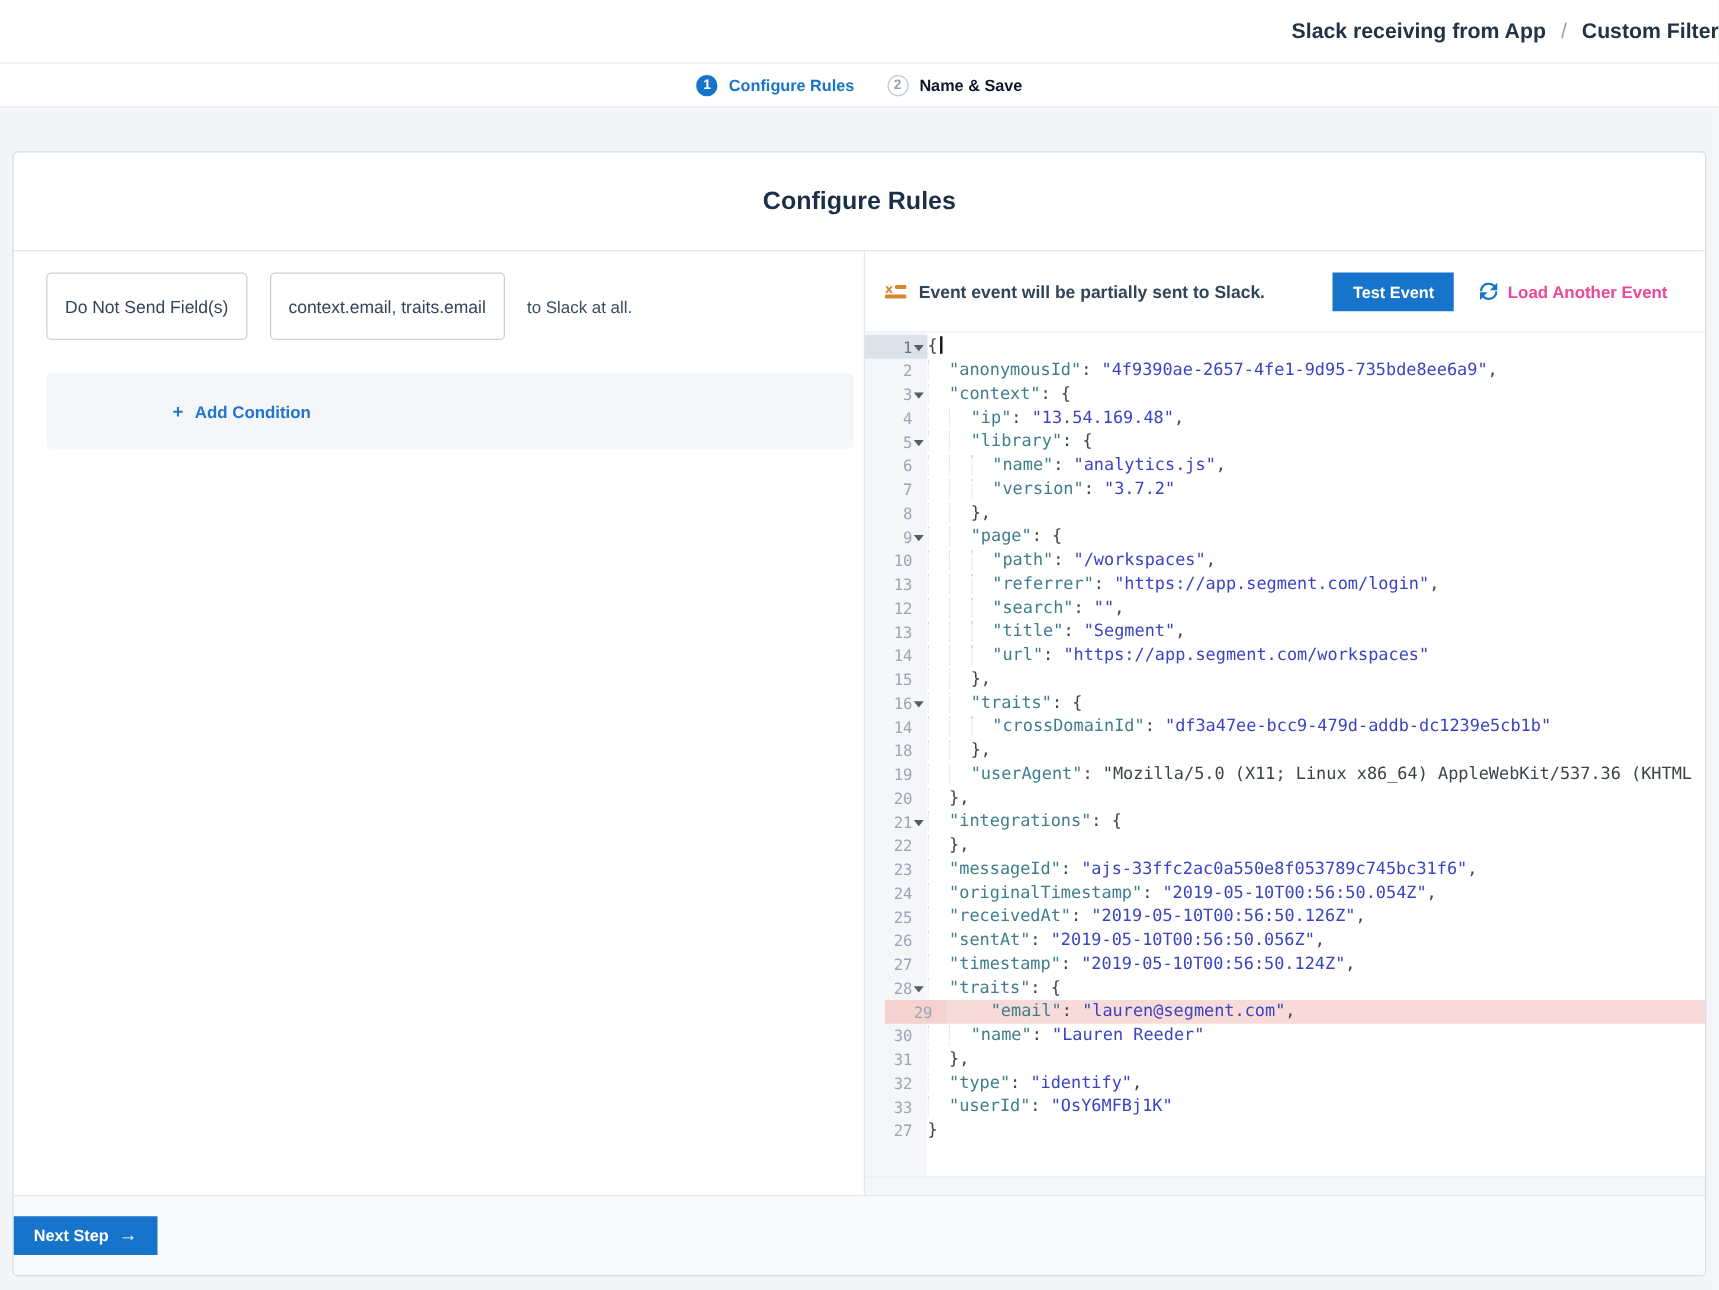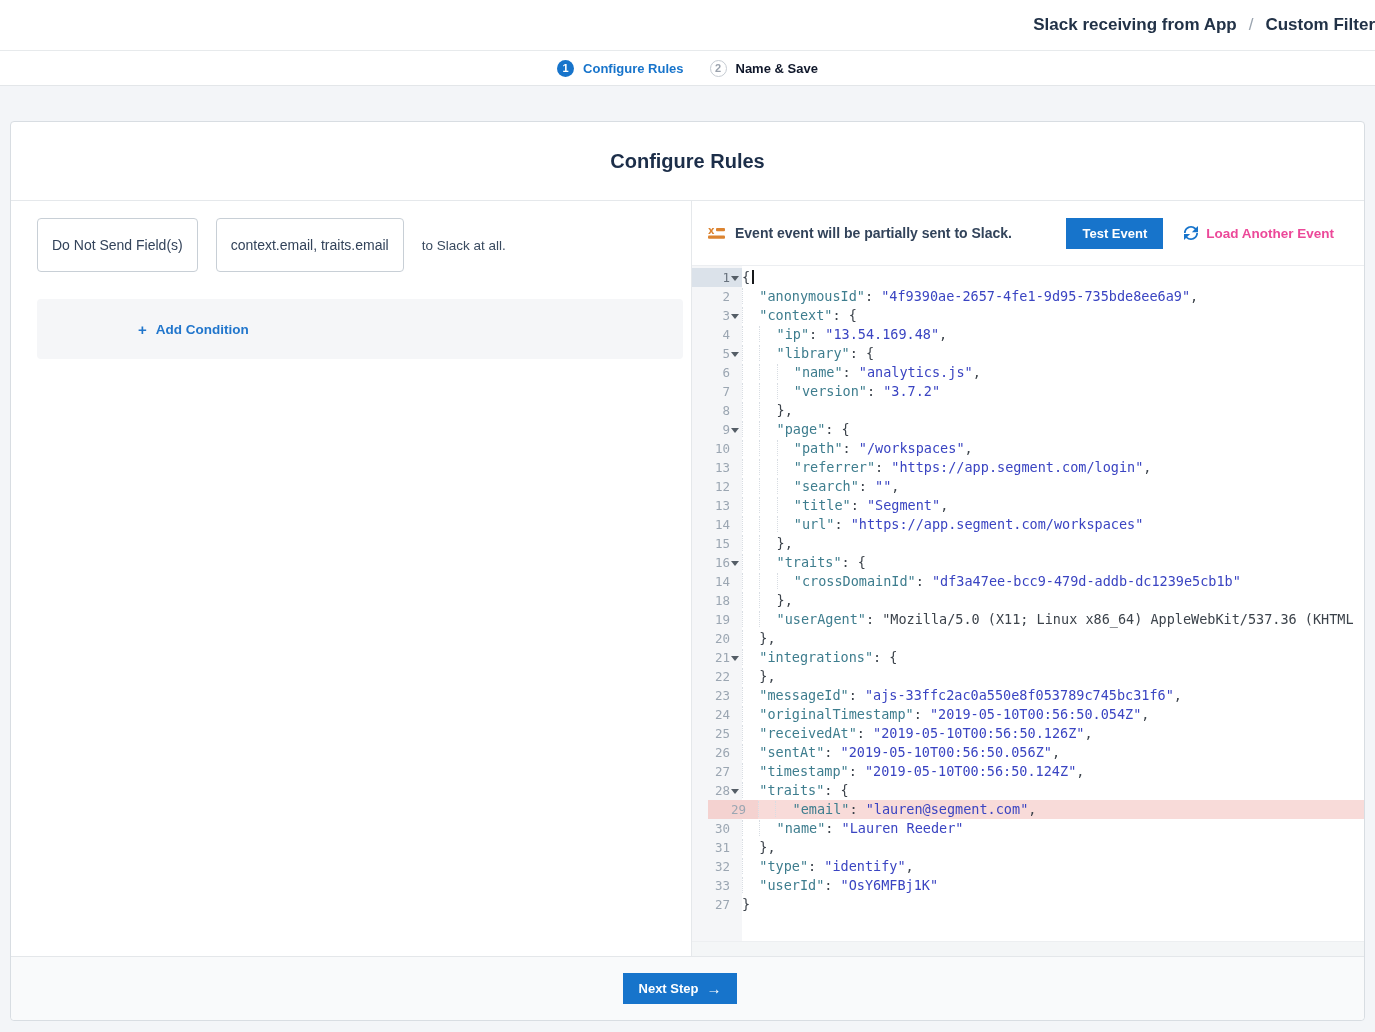--- a/index.html
+++ b/index.html
@@ -98,21 +98,21 @@
   .row.hl .gut { background:#F4D2D0;margin-left:16px; }
   .ky { color:#3E7D8E; }
   .st { color:#3A44C2; }
   .pn { color:#3C434B; }
   .ind { border-left:1px dotted #D8DDE3; }
   .cursor { display:inline-block; width:0; height:14px; border-left:2px solid #17191B; vertical-align:-2px; margin-left:2px; }
   .scroll-strip { position:absolute; bottom:0; left:0; right:0; height:15px; background:#F4F6F7; border-top:1px solid #EDEFF1; cursor:pointer; }
   
   .card-footer {
     flex:1; border-top:1px solid #E4E7EA; background:#F9FAFB;
-    display:flex; align-items:center; justify-content:center; padding-right:15px;
+    display:flex; align-items:center; justify-content:flex-start; padding-right:15px;
     border-radius:0 0 4px 4px;
   }
   .next-arrow { font-size:15px; line-height:1; }
 </style>
 </head>
 <body>
 
 <header class="topbar">
   <div class="breadcrumb">
     <span>Slack receiving from App</span>

